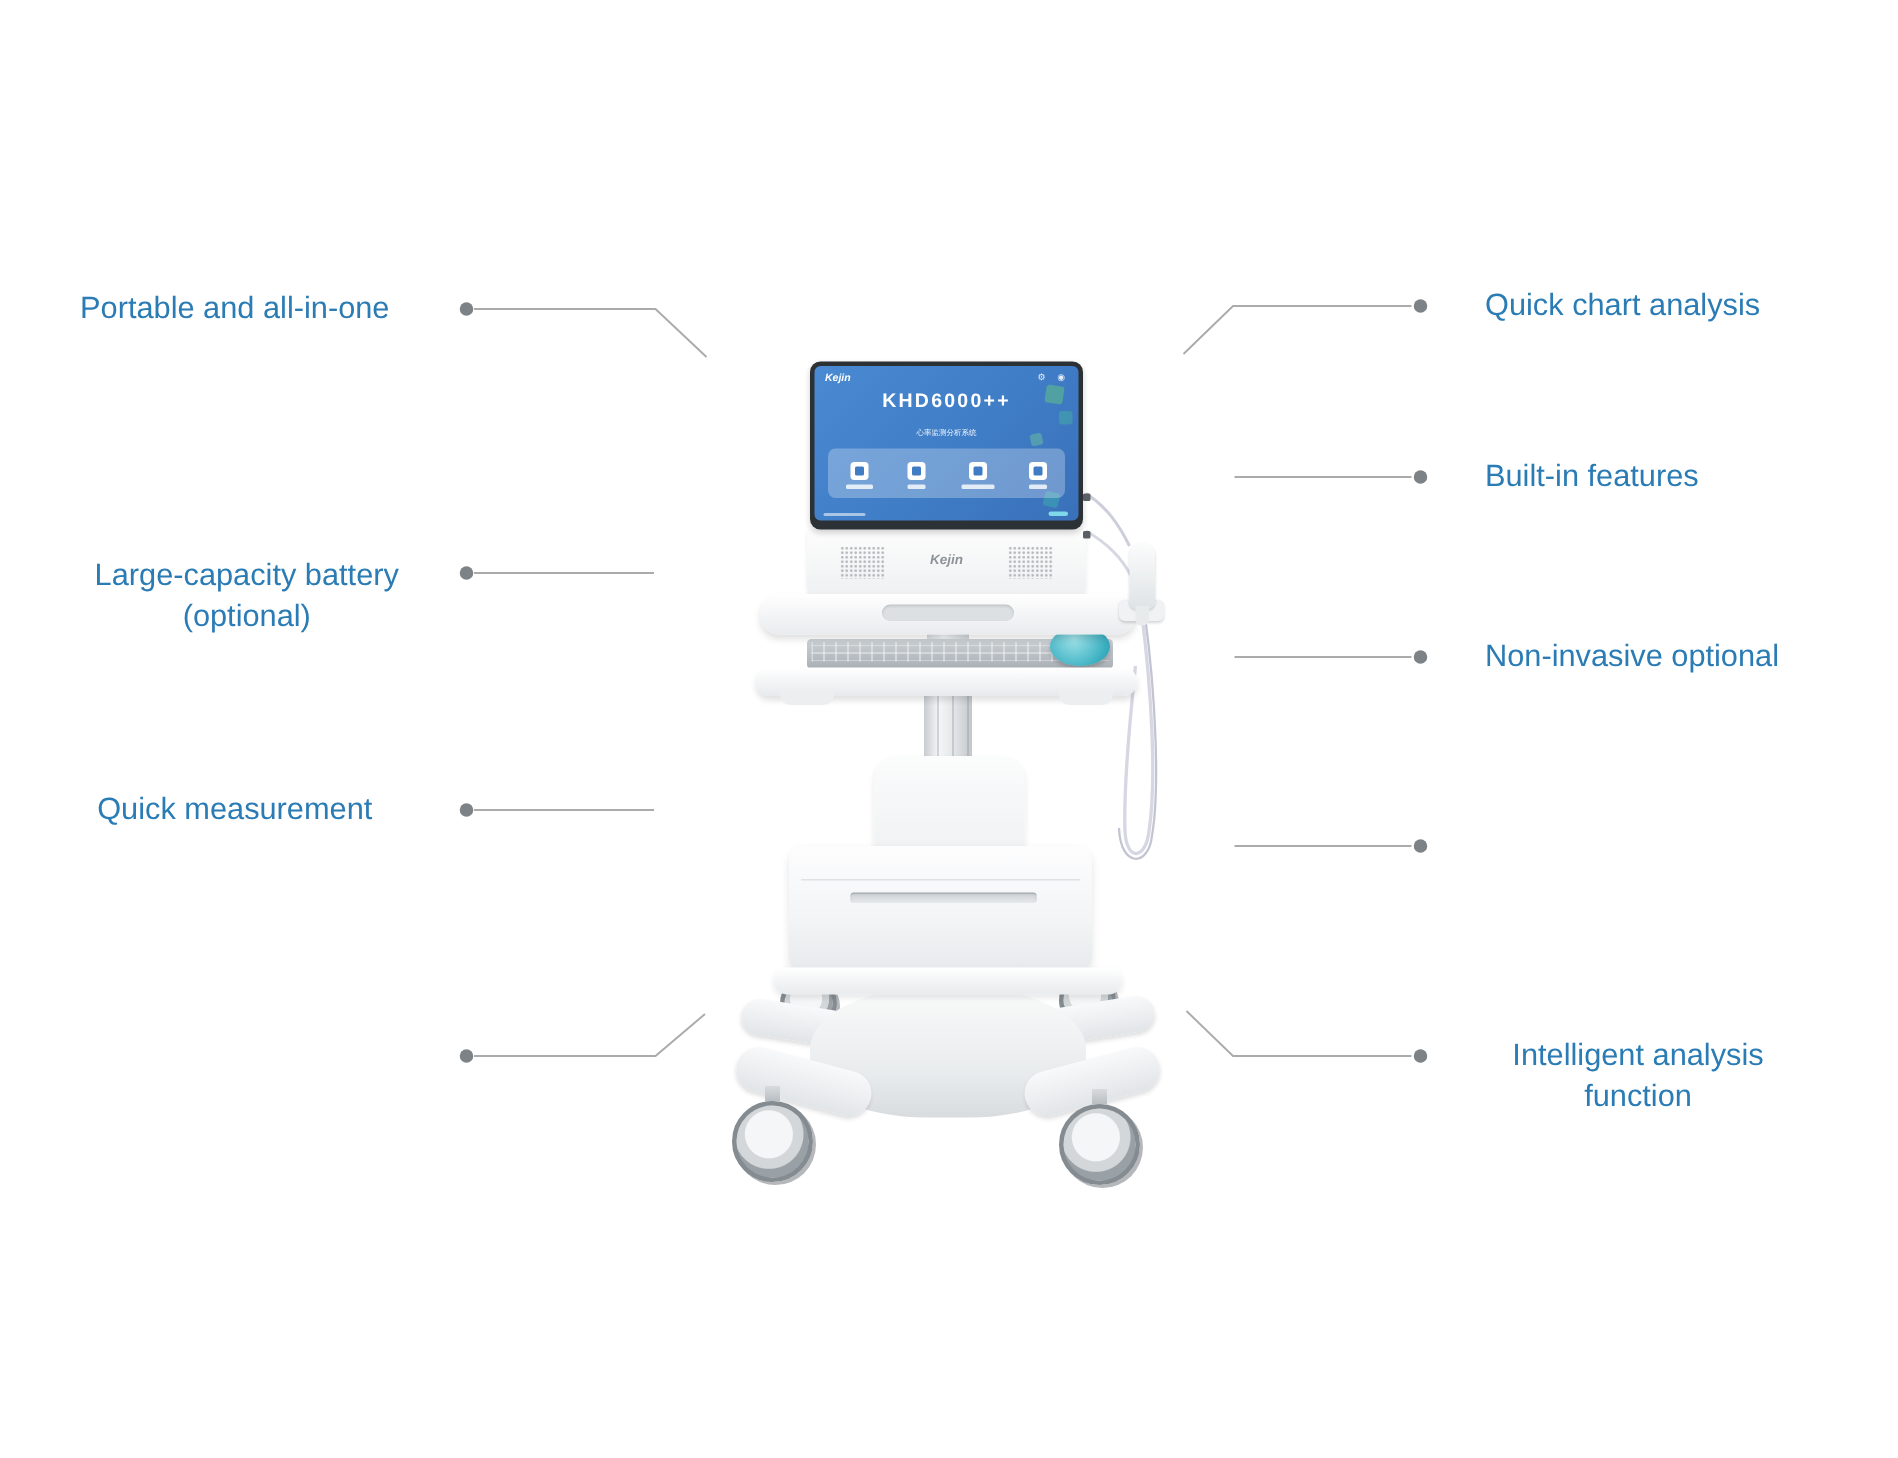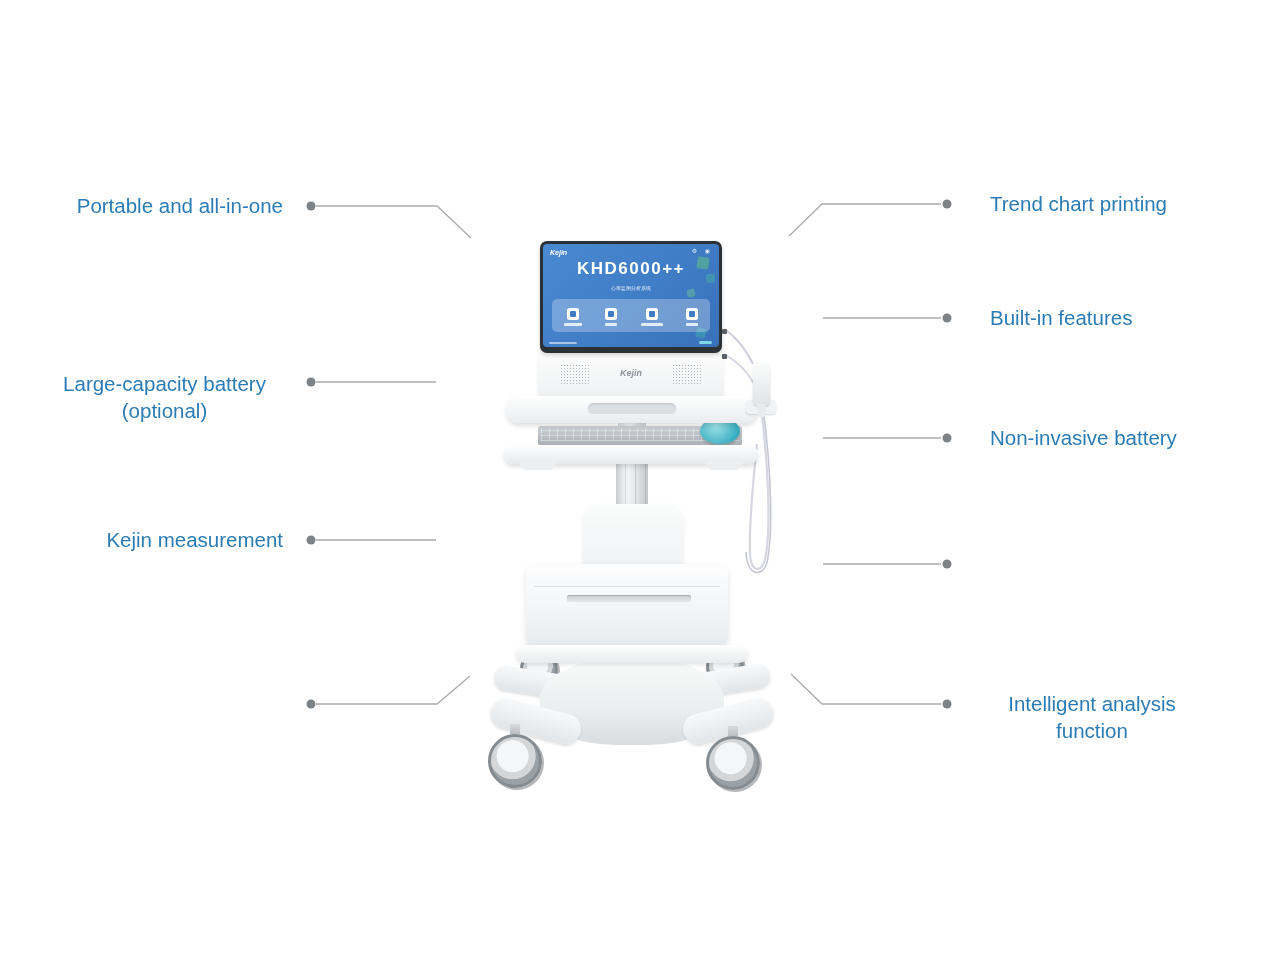--- a/index.html
+++ b/index.html
@@ -10,40 +10,40 @@
   #header{position:absolute;left:95px;top:36px;display:flex;align-items:center;gap:15px;}
   #logo{position:relative;width:54px;height:50px;}
   .diamond{position:absolute;width:27px;height:27px;border-radius:6px;}
   .diamond.back{left:2px;top:11px;background:#3f97d3;transform:rotate(45deg);}
   .diamond.front{left:20px;top:11px;background:#b7d7ef;transform:rotate(45deg);opacity:.8;}
   #page-title{font-size:31px;color:#3e4246;letter-spacing:.3px;}
 
   
   .feature-label{position:absolute;color:#2b7cb5;font-size:20.5px;line-height:27px;
                  white-space:pre-line;}
-  .fl-left{left:30px;width:253px;text-align:right;}
+  .fl-left{left:30px;width:253px;text-align:center;}
   #fl-battery{left:38px;text-align:center;}
   .fl-right{left:990px;text-align:left;}
   #fr-intelligent{left:988px;width:208px;text-align:center;}
 
   
   #connector-layer{position:absolute;left:0;top:0;width:1265px;height:972px;pointer-events:none;}
 
   
   #device{position:absolute;left:480px;top:232px;width:300px;height:565px;}
   #device *{box-sizing:border-box;}
 
   #monitor{position:absolute;left:60px;top:9px;width:182px;height:112px;background:#2c3136;
            border-radius:7px;padding:3px 3px 6px 3px;box-shadow:0 2px 4px rgba(0,0,0,.18);z-index:6;}
   #screen{position:relative;width:100%;height:100%;border-radius:4px;overflow:hidden;
           background:linear-gradient(135deg,#4a8ad2 0%,#3f7dc6 55%,#3a70ba 100%);}
   .scr-brand{position:absolute;left:7px;top:5px;font-size:7px;font-style:italic;font-weight:bold;color:#fff;}
   .scr-icons{position:absolute;right:6px;top:3px;font-size:6px;color:rgba(255,255,255,.85);letter-spacing:3px;}
   .scr-model{position:absolute;top:15px;width:100%;text-align:center;color:#fff;font-weight:bold;
-             font-size:17px;letter-spacing:1.5px;}
+             font-size:13px;letter-spacing:1.5px;}
   .scr-sub{position:absolute;top:41px;width:100%;text-align:center;color:rgba(255,255,255,.9);font-size:5px;}
   .scr-band{position:absolute;left:9px;right:9px;top:55px;height:33px;background:rgba(255,255,255,.27);
             border-radius:5px;display:flex;justify-content:space-around;align-items:center;padding-top:3px;}
   .scr-app{display:flex;flex-direction:column;align-items:center;gap:3px;}
   .tile{width:12px;height:12px;background:#fff;border-radius:2.5px;display:flex;align-items:center;justify-content:center;}
   .tile::after{content:"";width:6px;height:6px;background:#3f7cc4;border-radius:1px;}
   .cap{height:2.5px;background:rgba(255,255,255,.8);border-radius:1px;}
   .scr-status-l{position:absolute;left:6px;bottom:3px;width:28px;height:2.5px;background:rgba(255,255,255,.55);border-radius:1px;}
   .scr-status-r{position:absolute;right:7px;bottom:3px;width:13px;height:3px;background:#7fd8e8;border-radius:1.5px;}
   .deco{position:absolute;border-radius:2px;}
@@ -158,25 +158,25 @@
         <circle cx="947" cy="318" r="4.5"></circle>
       <circle cx="947" cy="438" r="4.5"></circle>
         <circle cx="947" cy="564" r="4.5"></circle>
       <circle cx="947" cy="704" r="4.5"></circle>
     </g>
   </svg>
 
   <div class="feature-label fl-left" style="top:192px">Portable and all-in-one</div>
   <div class="feature-label fl-left" id="fl-battery" style="top:370px">Large-capacity battery
 (optional)</div>
-  <div class="feature-label fl-left" style="top:526px">Kejin measurement</div>
-
-  <div class="feature-label fl-right" style="top:190px">Trend chart printing</div>
+  <div class="feature-label fl-left" style="top:526px">Quick measurement</div>
+
+  <div class="feature-label fl-right" style="top:190px">Quick chart analysis</div>
   <div class="feature-label fl-right" style="top:304px">Built-in features</div>
-  <div class="feature-label fl-right" style="top:424px">Non-invasive battery</div>
+  <div class="feature-label fl-right" style="top:424px">Non-invasive optional</div>
   <div class="feature-label fl-right" id="fr-intelligent" style="top:690px">Intelligent analysis
 function</div>
 
   <div id="device">
 
     <svg id="cable-layer" viewBox="0 0 300 565" xmlns="http://www.w3.org/2000/svg">
       <path d="M244 97 C258 106 266 118 273 132" stroke="#cdcedb" stroke-width="2" fill="none"></path>
       <path d="M244 122 C258 130 268 140 274 152" stroke="#d6d7e2" stroke-width="2" fill="none"></path>
       <path d="M281 176 C288 230 291 290 286 322 C284 341 271 343 270 322 C269 295 273 250 277 212" stroke="#d6d7e2" stroke-width="2.2" fill="none"></path>
       <path d="M283 176 C291 235 293 296 288 325 C286 346 267 347 266 320" stroke="#c3c4d2" stroke-width="1.5" fill="none"></path>

